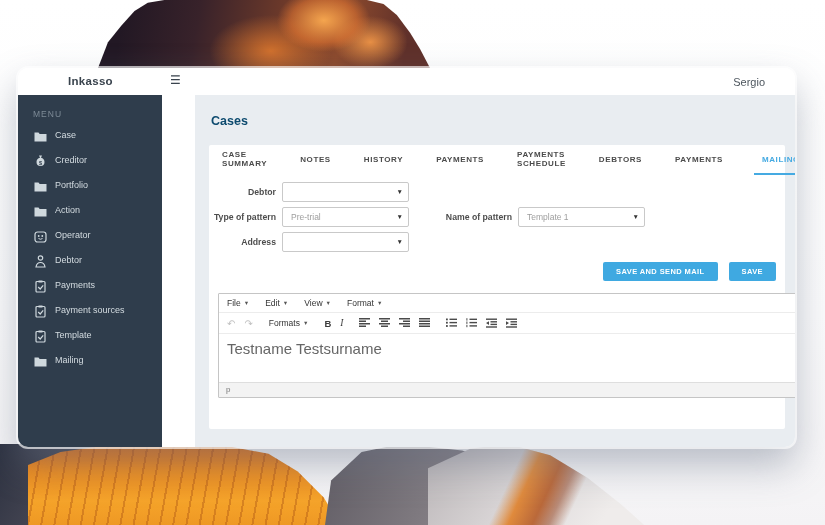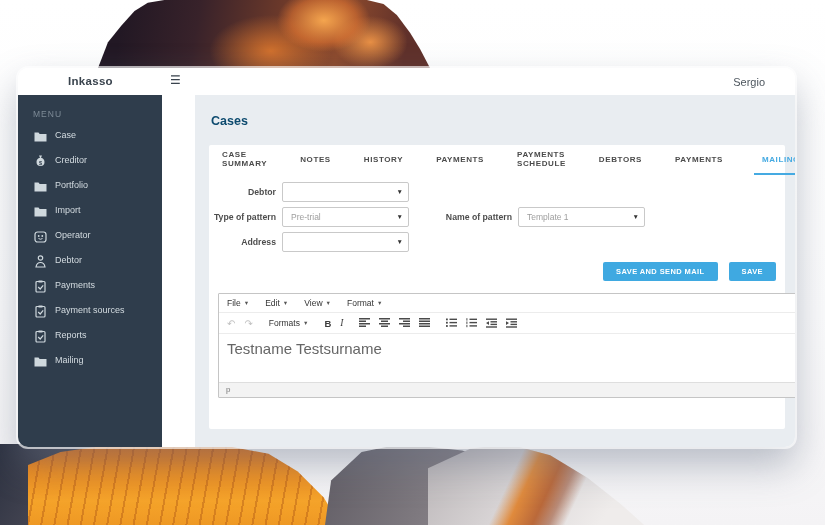--- a/index.html
+++ b/index.html
@@ -142,21 +142,21 @@
               </svg>
             </span>
             <span class="sb-lbl">Portfolio</span>
           </div>
           <div class="sb-item">
             <span class="sb-ico">
               <svg width="13" height="11" viewBox="0 0 13 11">
                 <path d="M0.5 1.5h4l1.2 1.5h6.8v7.5h-12z" fill="#cfd8dd"></path>
               </svg>
             </span>
-            <span class="sb-lbl">Import</span>
+            <span class="sb-lbl">Action</span>
           </div>
           <div class="sb-item">
             <span class="sb-ico">
               <svg width="13" height="12" viewBox="0 0 13 12">
                 <rect x="1" y="1" width="11" height="10" rx="2.5" fill="none" stroke="#cfd8dd" stroke-width="1.2"></rect>
                 <circle cx="4.7" cy="5" r=".9" fill="#cfd8dd"></circle>
                 <circle cx="8.3" cy="5" r=".9" fill="#cfd8dd"></circle>
                 <path d="M4.5 7.5q2 1.5 4 0" stroke="#cfd8dd" stroke-width="1" fill="none"></path>
               </svg>
             </span>
@@ -192,21 +192,21 @@
             <span class="sb-lbl">Payment sources</span>
           </div>
           <div class="sb-item">
             <span class="sb-ico">
               <svg width="11" height="13" viewBox="0 0 11 13">
                 <rect x="1" y="1.5" width="9" height="10.5" rx="1" fill="none" stroke="#cfd8dd" stroke-width="1.2"></rect>
                 <rect x="3.5" y="0.5" width="4" height="2" fill="#cfd8dd"></rect>
                 <path d="M3.2 7l2 2 3-3.6" stroke="#cfd8dd" stroke-width="1.2" fill="none"></path>
               </svg>
             </span>
-            <span class="sb-lbl">Reports</span>
+            <span class="sb-lbl">Template</span>
           </div>
           <div class="sb-item">
             <span class="sb-ico">
               <svg width="13" height="11" viewBox="0 0 13 11">
                 <path d="M0.5 1.5h4l1.2 1.5h6.8v7.5h-12z" fill="#cfd8dd"></path>
               </svg>
             </span>
             <span class="sb-lbl">Mailing</span>
           </div>
         </div>

